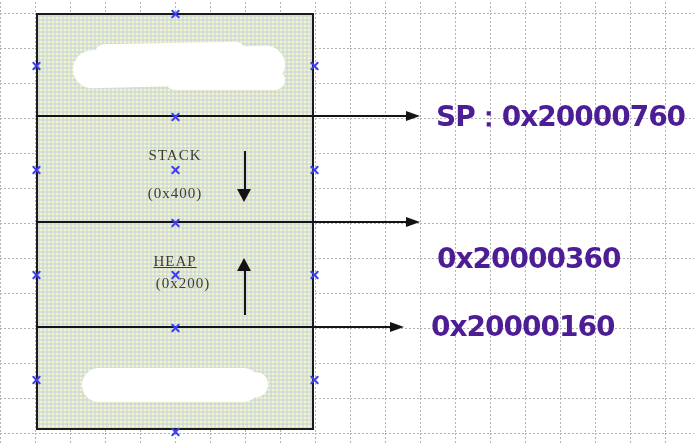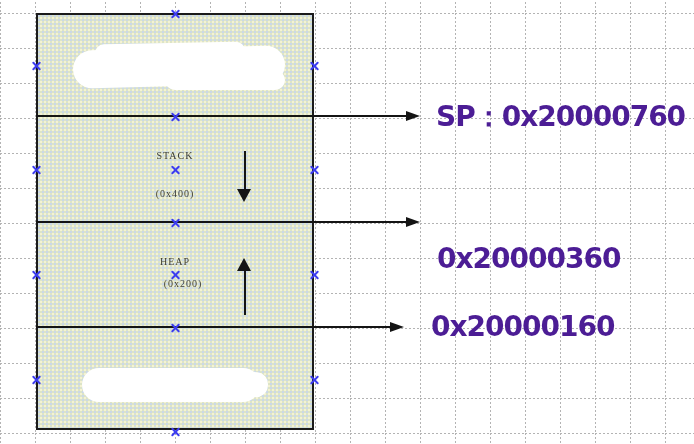--- a/index.html
+++ b/index.html
@@ -17,21 +17,21 @@
       radial-gradient(circle at 1px 1px, #f4f2d4 28%, transparent 34%);
     background-size:4px 4px, 4px 4px;
     background-position:0 0, 2px 2px;
   }
 
   .blob{position:absolute; background:#ffffff; z-index:2;}
 
   .sec-label{
     position:absolute; left:36px; width:278px; text-align:center; z-index:3;
     font-family:"Liberation Serif","DejaVu Serif",serif;
-    font-size:10px; line-height:15px; color:#3d3d35; letter-spacing:1px;
+    font-size:15px; line-height:15px; color:#3d3d35; letter-spacing:1px;
   }
   .static-label{
     position:absolute; left:27px; top:353px; width:278px; text-align:center; z-index:4;
     font-family:"DejaVu Sans",sans-serif; font-weight:bold;
     font-size:29px; line-height:34px; color:#0d0d0d; letter-spacing:1px;
   }
 
   .hline{position:absolute; height:2px; background:#141414; z-index:5;}
   .ahead-right{position:absolute; width:0; height:0; z-index:5;
     border-top:5px solid transparent; border-bottom:5px solid transparent; border-left:14px solid #141414;}
@@ -72,21 +72,21 @@
   <div class="memrect"></div>
 
   <div class="blob" style="left:73px; top:48px; width:212px; height:38px; border-radius:19px; transform:rotate(-1.5deg);"></div>
   <div class="blob" style="left:95px; top:43px; width:150px; height:18px; border-radius:9px; transform:rotate(-1deg);"></div>
   <div class="blob" style="left:165px; top:70px; width:120px; height:20px; border-radius:10px;"></div>
   <div class="blob" style="left:82px; top:368px; width:178px; height:34px; border-radius:17px;"></div>
   <div class="blob" style="left:222px; top:371px; width:46px; height:25px; border-radius:12px; transform:rotate(6deg);"></div>
 
   <div class="sec-label" style="top:148px;">STACK</div>
   <div class="sec-label" style="top:186px;">(0x400)</div>
-  <div class="sec-label" style="top:254px;">HEAP</div>
+  <div class="sec-label" style="top:254px;text-decoration:underline;">HEAP</div>
   <div class="sec-label" style="top:276px;padding-left:8px;">(0x200)</div>
 
   <div class="vstem" style="left:244px; top:151px; height:38px;"></div>
   <div class="ahead-down" style="left:237px; top:189px;"></div>
 
   <div class="ahead-up" style="left:237px; top:258px;"></div>
   <div class="vstem" style="left:244px; top:271px; height:44px;"></div>
 
   <div class="hline" style="left:36px; top:115px; width:370px;"></div>
   <div class="ahead-right" style="left:406px; top:111px;"></div>

